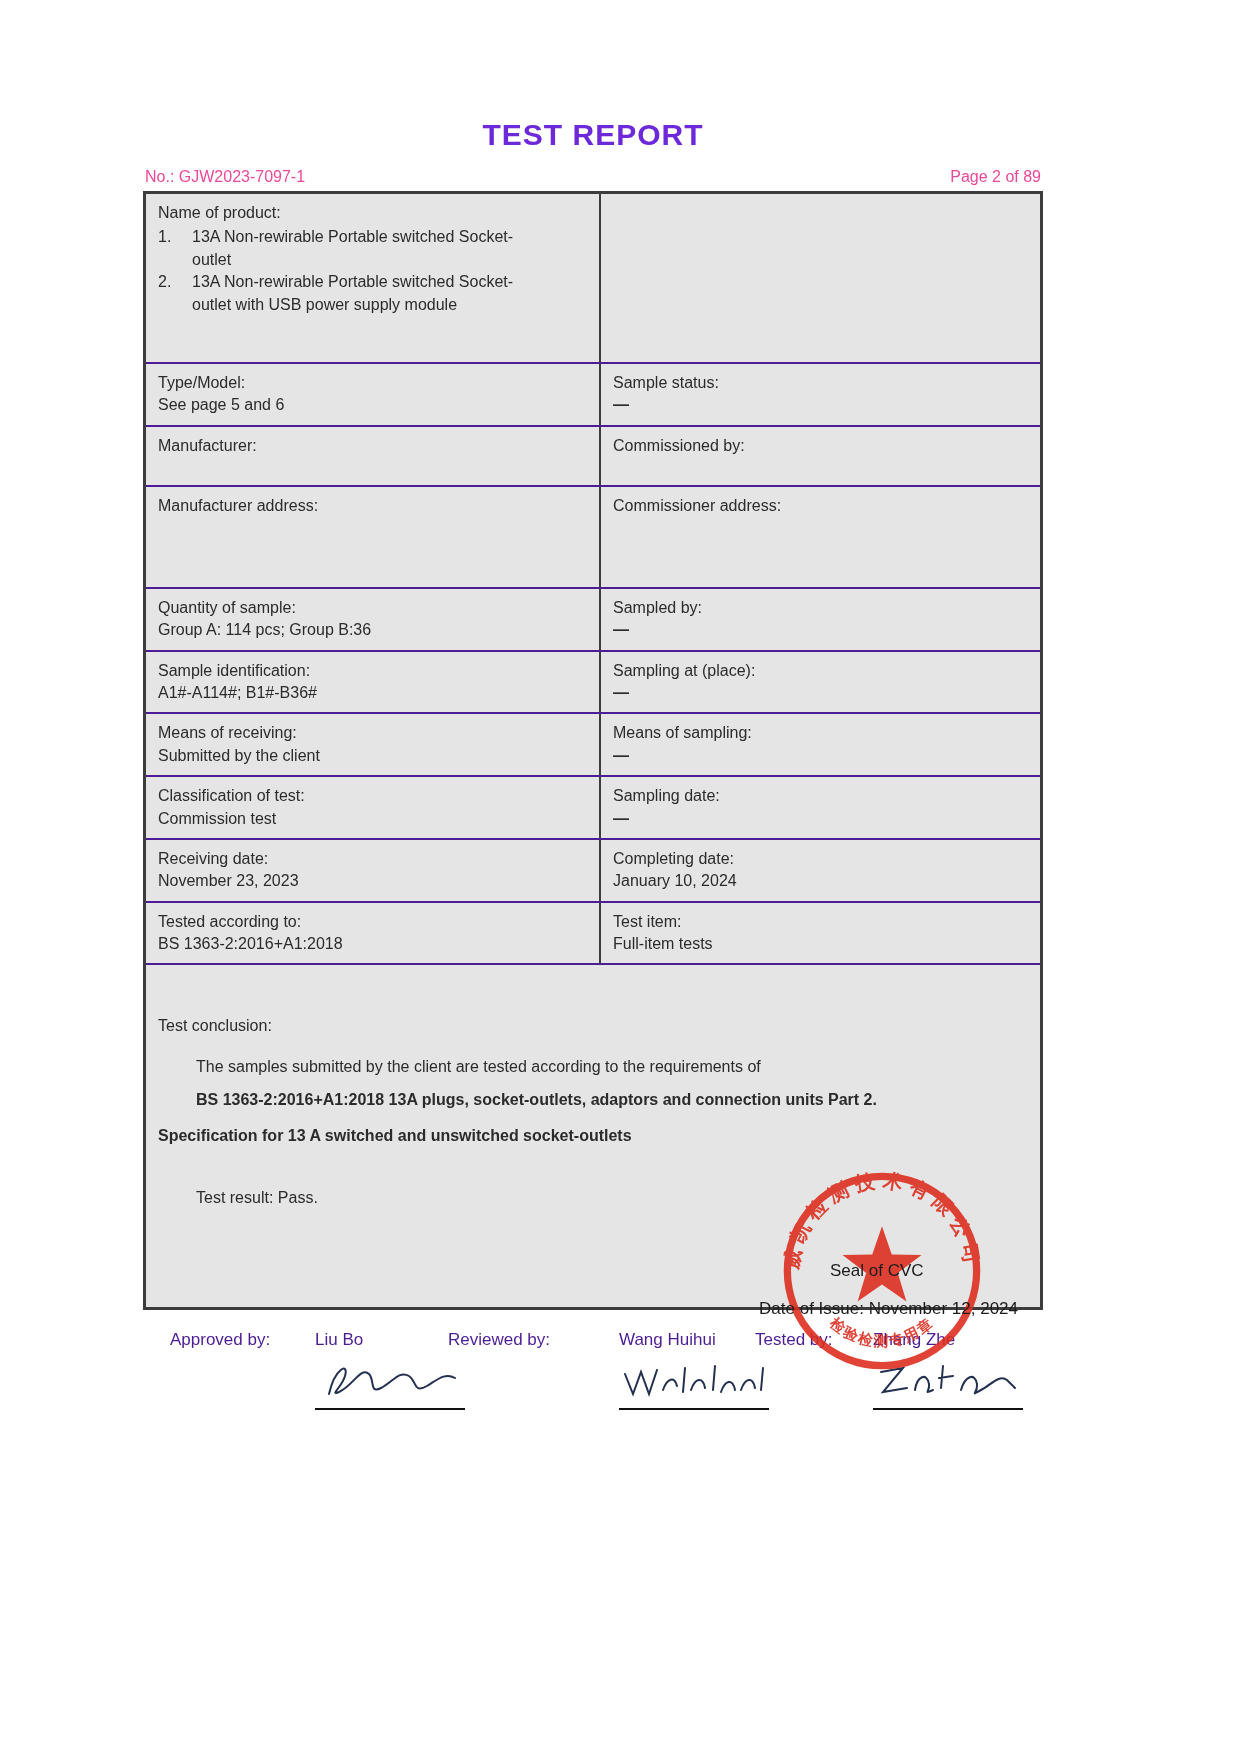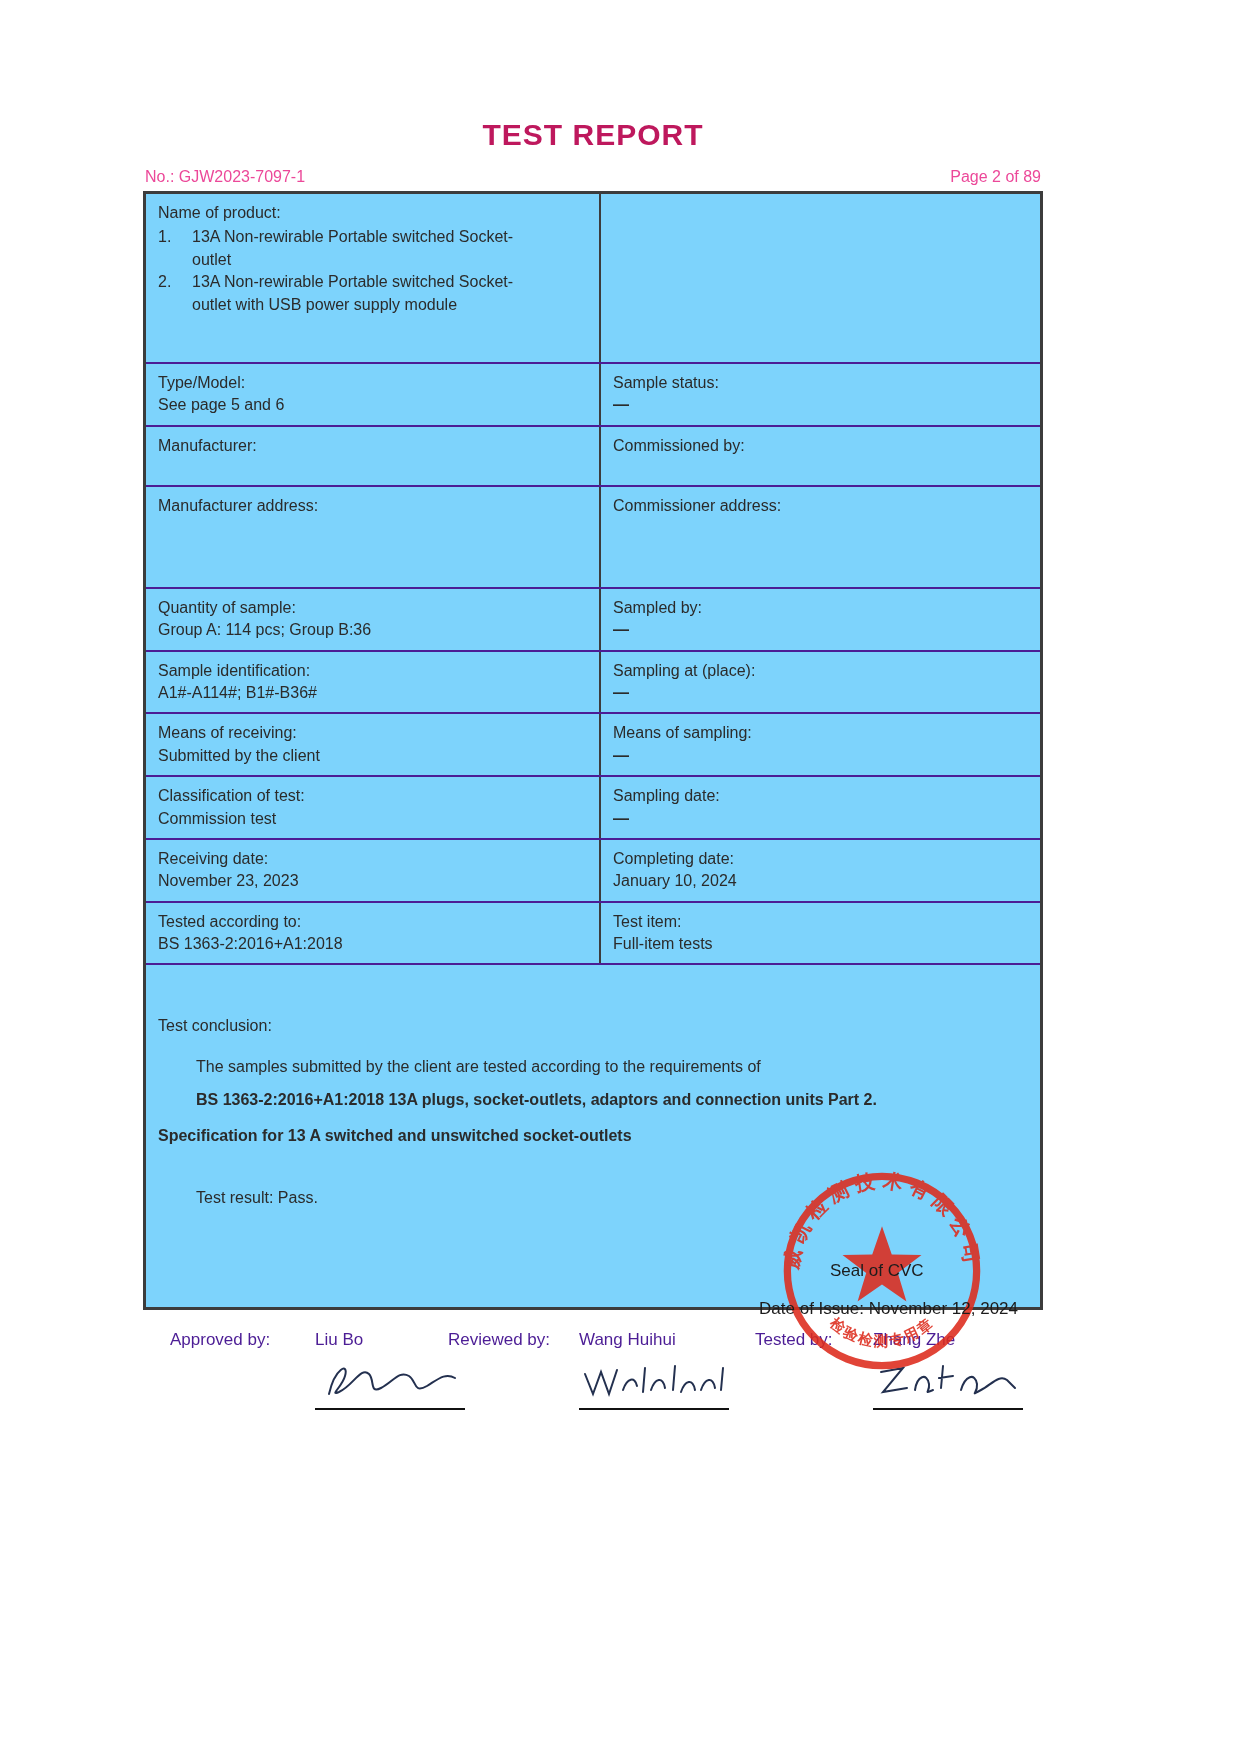--- a/index.html
+++ b/index.html
@@ -4,24 +4,24 @@
 <style>
   * { margin:0; padding:0; box-sizing:border-box; }
   html,body { background:#ffffff; }
   body {
     width:1240px; height:1754px; position:relative;
     font-family:"Liberation Sans", sans-serif; color:#222;
     overflow:hidden;
   }
   .content { position:absolute; left:143px; top:118px; width:900px; }
 
-  .title { text-align:center; font-size:30px; font-weight:bold; letter-spacing:1px; color:#be185d; margin-bottom:16px; }
+  .title { text-align:center; font-size:30px; font-weight:bold; letter-spacing:1px; color:#6d28d9; margin-bottom:16px; }
   .hdr { display:flex; justify-content:space-between; font-size:16px; margin-bottom:5px; padding:0 2px; color:#ec4899; }
 
-  .rpt-table { border:3px solid #3c3c3c; background:#7dd3fc; }
+  .rpt-table { border:3px solid #3c3c3c; background:#e5e5e5; }
   .trow { display:flex; border-top:2px solid #4c1d95; }
   .trow.first { border-top:none; }
   .cell { padding:8px 12px; font-size:16px; line-height:1.4; color:#2b2b2b; }
   .cl { width:50.9%; border-right:2px solid #3c3c3c; }
   .cr { flex:1; }
   .val.dash { font-weight:bold; }
 
   .h168{min-height:168px} .h56{min-height:56px} .h60{min-height:60px}
   .h102{min-height:102px} .h61{min-height:61px} .h59{min-height:59px}
 
@@ -214,21 +214,21 @@
     <span class="sig-label" style="left:27px">Approved by:</span>
     <div class="sig-col" style="left:172px">
       <div class="sig-name">Liu Bo</div>
       <svg class="sig-svg" width="150" height="52" viewBox="0 0 150 52">
         <path d="M14 40 C20 14 34 8 30 22 C27 33 14 42 24 38 C38 32 46 12 54 20 C60 26 54 40 66 34 C78 28 84 16 94 22 C102 27 98 40 112 32 C122 26 130 18 140 24" fill="none" stroke="#23304f" stroke-width="2" stroke-linecap="round"></path>
       </svg>
       <div class="sig-line"></div>
     </div>
 
     <span class="sig-label" style="left:305px">Reviewed by:</span>
-    <div class="sig-col" style="left:436px">
+    <div class="sig-col" style="left:476px">
       <div class="sig-name">Wang Huihui</div>
       <svg class="sig-svg" width="160" height="52" viewBox="0 0 160 52">
         <path d="M6 20 L14 40 L22 18 L30 40 L38 16 M44 36 C48 24 56 22 58 32 M64 38 L66 14 M72 36 C76 24 84 22 86 34 M94 36 L96 12 M102 38 C106 26 114 24 116 36 M122 36 C126 24 134 22 136 34 M142 36 L144 14" fill="none" stroke="#23304f" stroke-width="2" stroke-linecap="round"></path>
       </svg>
       <div class="sig-line"></div>
     </div>
 
     <span class="sig-label" style="left:612px">Tested by:</span>
     <div class="sig-col" style="left:730px">
       <div class="sig-name">Zhang Zhe</div>

